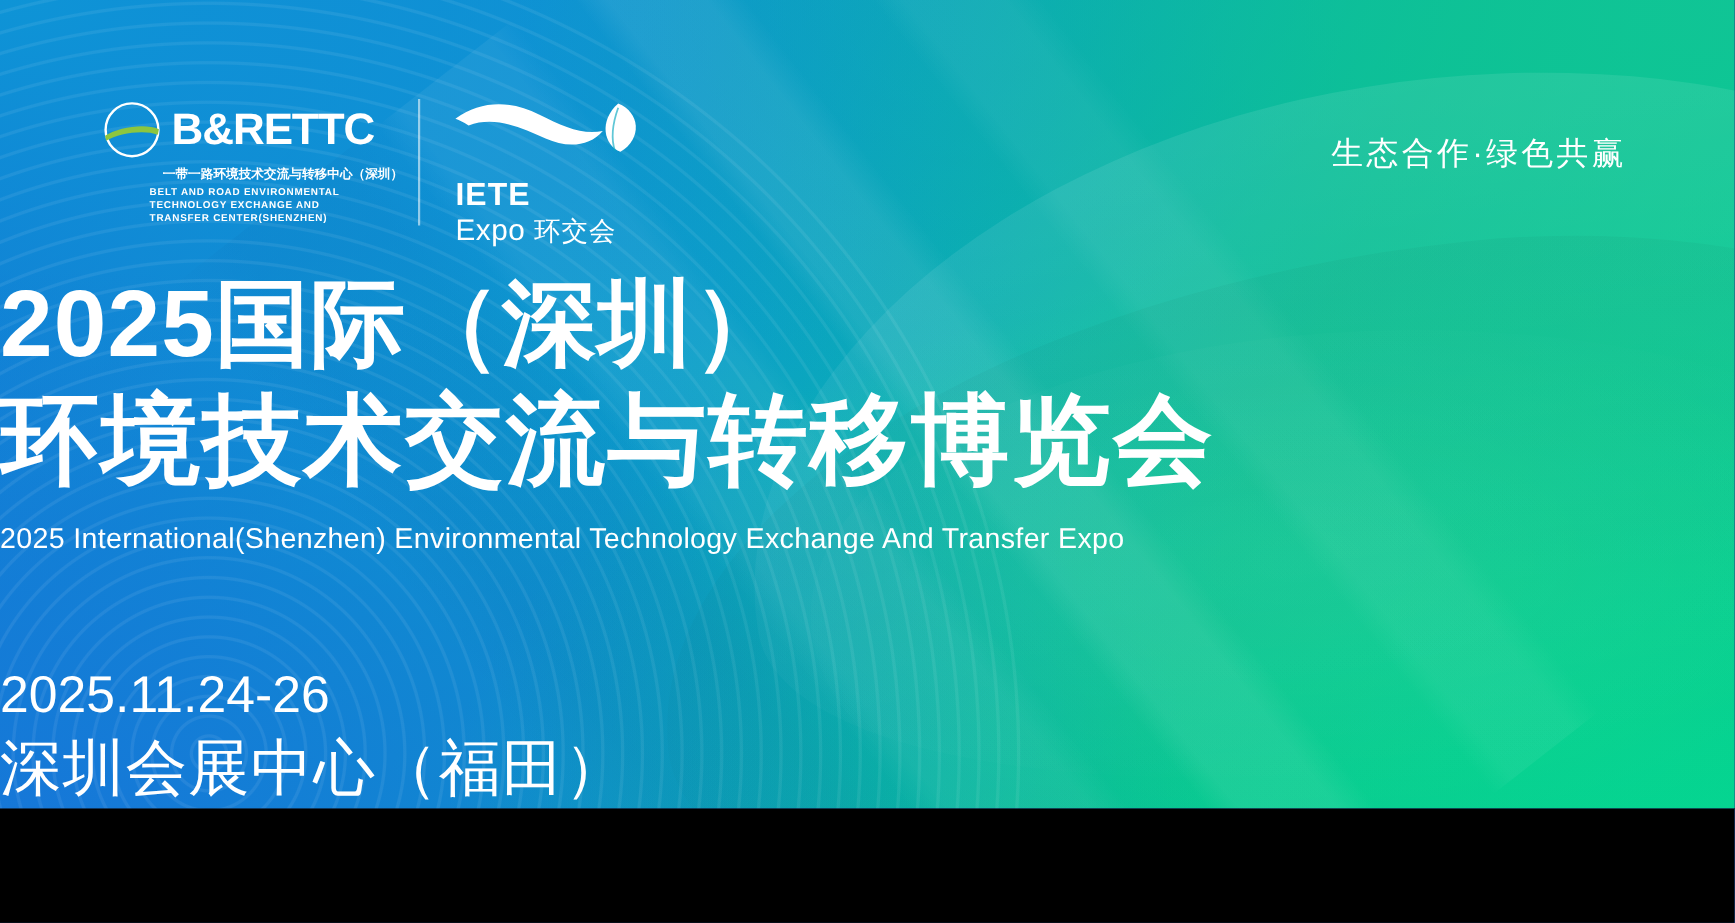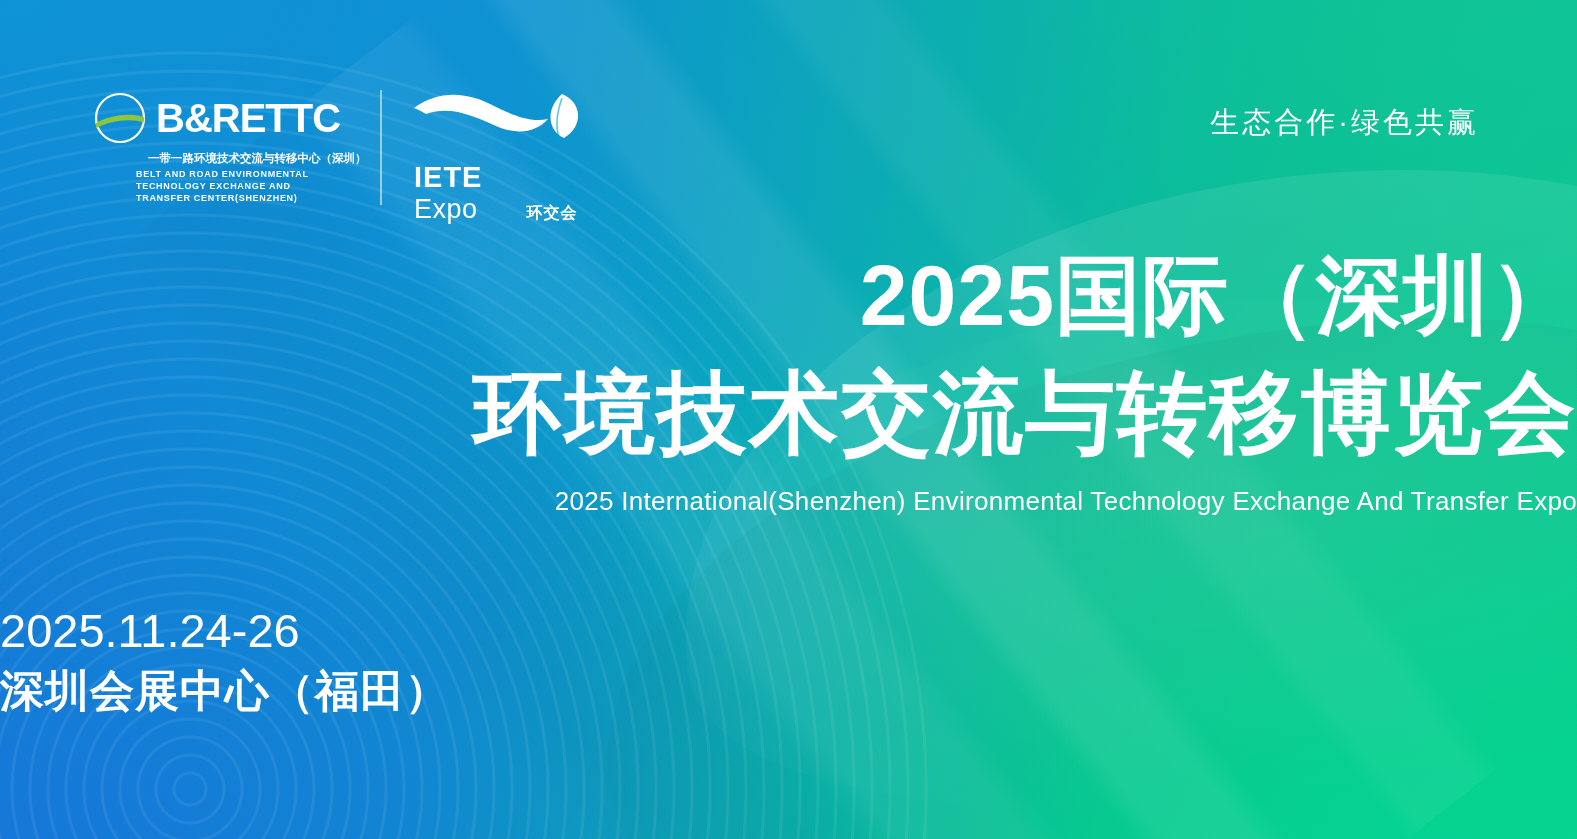--- a/index.html
+++ b/index.html
@@ -7,21 +7,21 @@
     padding: 0;
     background: #000;
   }
   body {
     font-family: "Liberation Sans", "DejaVu Sans", sans-serif;
   }
 
   #banner {
     position: relative;
     width: 1577px;
-    height: 839px;
+    height: 735px;
     overflow: hidden;
     background: #3b82f6;
   }
 
   
   .bg-base {
     position: absolute;
     inset: 0;
     background:
       linear-gradient(115deg,
@@ -245,58 +245,57 @@
     gap: 8px;
     margin-top: 4px;
     justify-content: flex-end;
   }
   .iete-expo {
     font-size: 27px;
     font-weight: 300;
     letter-spacing: 0.5px;
   }
   .iete-cn {
-    font-size: 16px;
-    font-weight: 700;
+    font-size: 24px;
+    font-weight: 400;
     letter-spacing: 1px;
-    margin-left: 41px;
   }
 
   .slogan {
     position: absolute;
     right: 98px;
-    top: 103px;
+    top: 120px;
     color: #ffffff;
     font-size: 29px;
     letter-spacing: 3px;
     white-space: nowrap;
   }
 
   
   .title-block {
     position: absolute;
     left: 0; right: 0;
     top: 252px;
-    text-align: right;
+    text-align: left;
   }
   .title-line-1 {
     color: #ffffff;
     font-size: 86px;
     font-weight: bold;
     line-height: 1.0;
     letter-spacing: 1px;
     white-space: nowrap;
   }
   .title-line-2 {
     color: #ffffff;
     font-size: 90px;
     font-weight: bold;
     line-height: 1.0;
     letter-spacing: 2px;
-    margin-top: 30px;
+    margin-top: 18px;
     white-space: nowrap;
   }
   .title-en {
     color: #ffffff;
     font-size: 26px;
     font-weight: 400;
     letter-spacing: 0.3px;
     margin-top: 28px;
     white-space: nowrap;
   }
@@ -310,22 +309,22 @@
   .event-date {
     color: #ffffff;
     font-size: 47px;
     font-weight: 400;
     letter-spacing: 0px;
     line-height: 1.15;
     white-space: nowrap;
   }
   .event-venue {
     color: #ffffff;
-    font-size: 44px;
-    font-weight: 700;
+    font-size: 56px;
+    font-weight: 400;
     letter-spacing: 1px;
     line-height: 1.15;
     margin-top: 8px;
     white-space: nowrap;
   }
 </style>
 </head>
 <body>
 
 <div id="banner">

